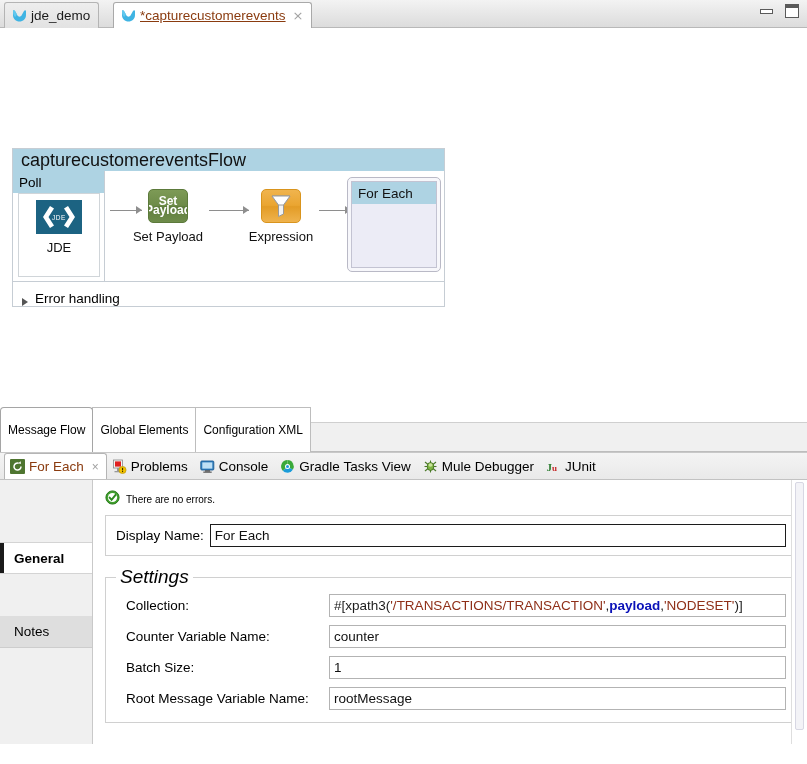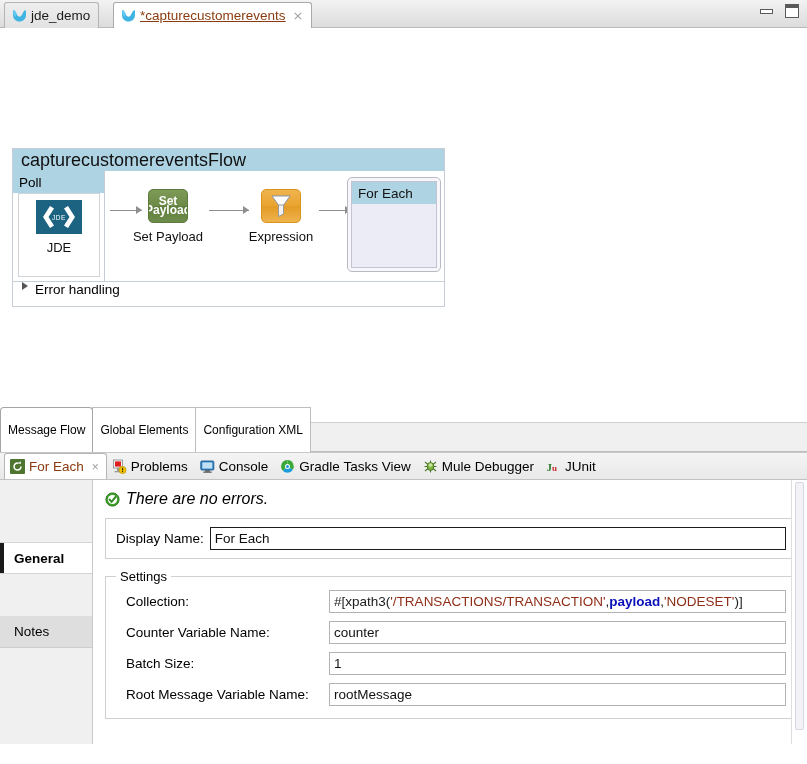--- a/index.html
+++ b/index.html
@@ -218,21 +218,21 @@
     height: 22px;
     background: #aed3e3;
     font-size: 13.5px;
     display: flex; align-items: center;
     padding-left: 6px;
     color: #111;
   }
   #err-row {
     height: 25px;
     border-top: 1px solid #c6cdd4;
-    display: flex; align-items: flex-start;
+    display: flex; align-items: flex-end;
     padding-left: 9px;
     background: #ffffff;
     font-size: 13.5px;
   }
   .tri {
     width: 0; height: 0;
     border-top: 4px solid transparent;
     border-bottom: 4px solid transparent;
     border-left: 6px solid #555;
     margin-right: 7px;
@@ -333,25 +333,24 @@
     background: #dedede;
     border-bottom: 1px solid #cdcdcd;
   }
   #props-right {
     flex: 1;
     position: relative;
     padding: 8px 0 0 12px;
     overflow: hidden;
   }
   #status-row {
-    display: flex; align-items: center;
+    display: flex; align-items: flex-end;
     gap: 6px;
     margin: 2px 0 10px 0;
-    font-size: 16px;
-    font-style: italic;
+    font-size: 10px;
   }
   .ok-ico { width:15px; height:15px; flex:none; }
 
   #display-group {
     border: 1px solid #d0d0d0;
     background: #ffffff;
     padding: 8px 10px;
     margin-right: 10px;
     margin-bottom: 10px;
     display: flex; align-items: center;
@@ -370,22 +369,23 @@
     color: #111;
   }
   .txtbox.thin { border: 1px solid #b3b3b3; }
 
   fieldset#settings {
     border: 1px solid #d0d0d0;
     margin: 0 10px 0 0;
     padding: 6px 10px 10px 10px;
   }
   fieldset#settings legend {
-    font-size: 13px;
+    font-size: 19px;
     padding: 0 4px;
+    font-style: italic;
   }
   .frow {
     display: flex; align-items: center;
     margin-bottom: 8px;
   }
   .frow .fld-label {
     width: 213px;
     flex: none;
     padding-left: 10px;
   }

